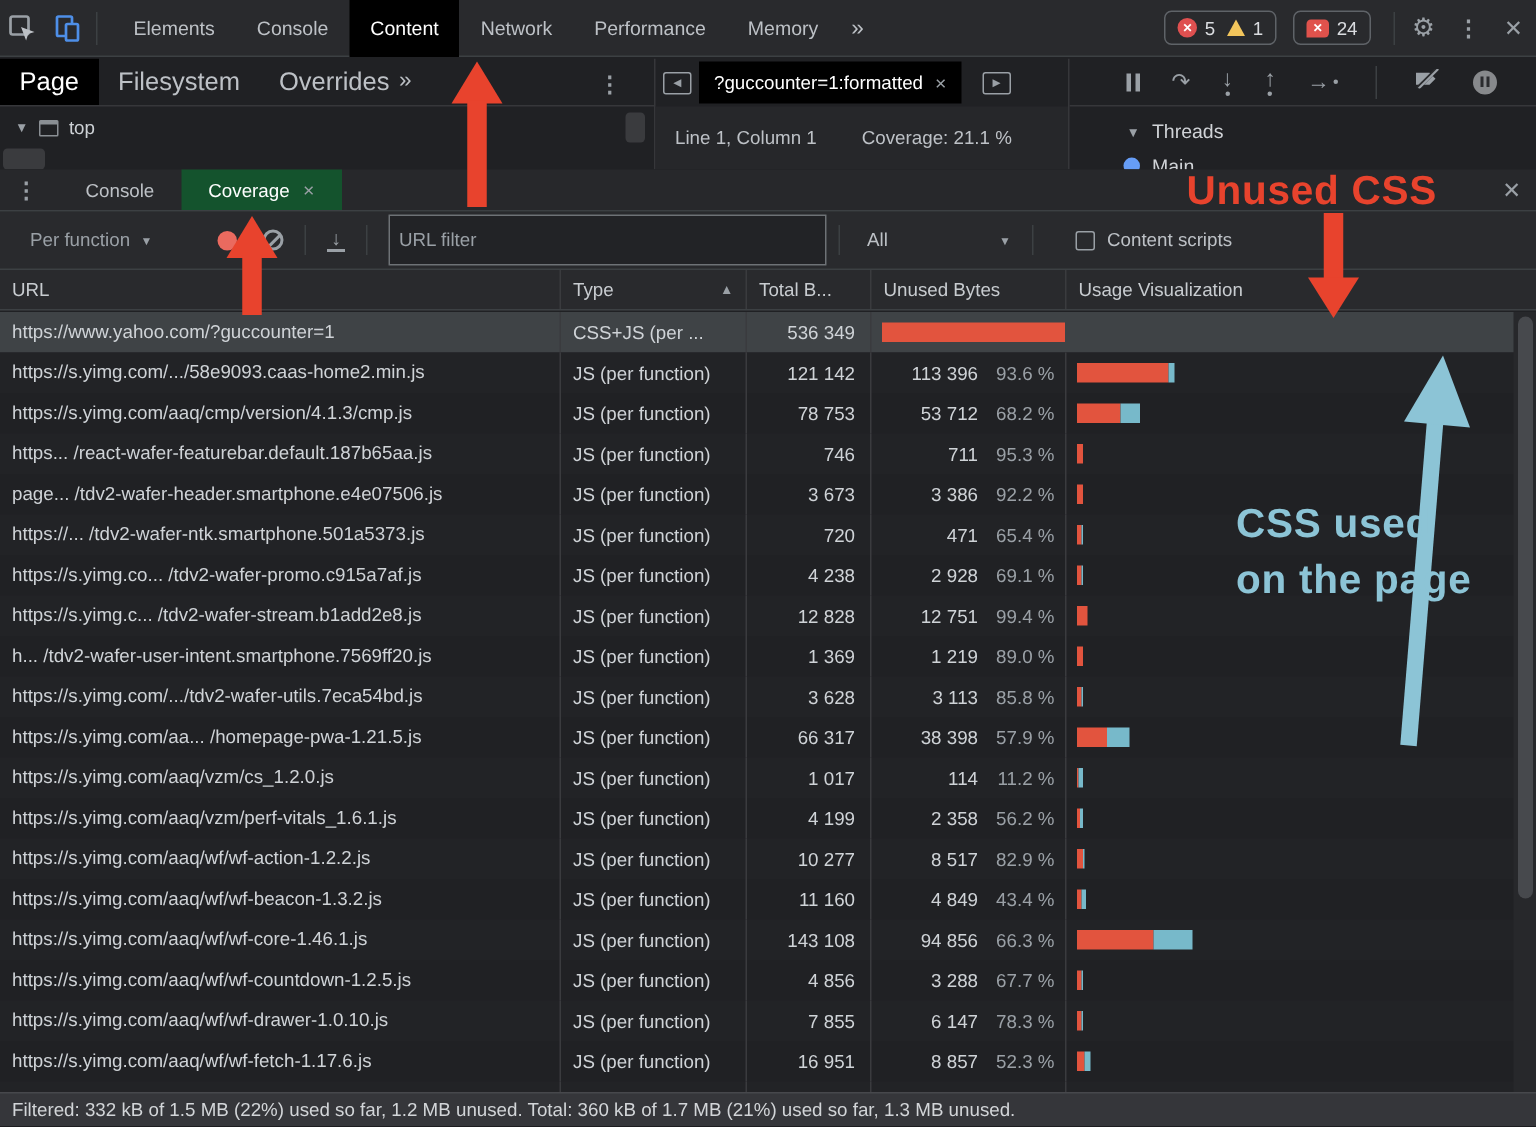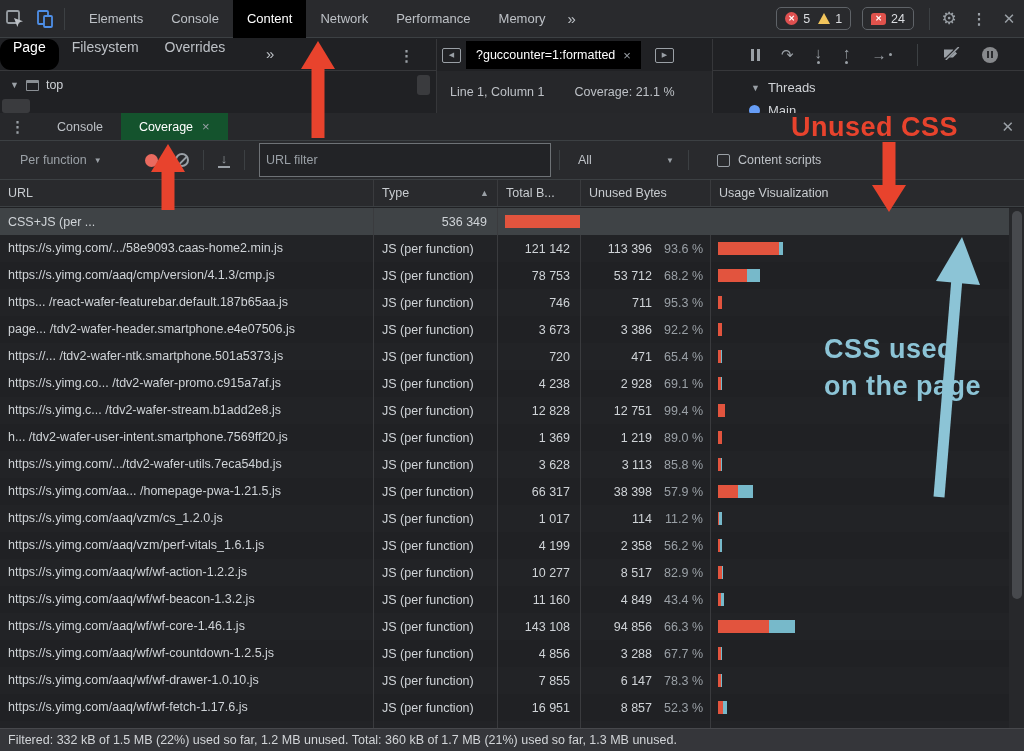--- a/index.html
+++ b/index.html
@@ -28,21 +28,21 @@
   .warn-tri{width:0;height:0;border-left:6.5px solid transparent;border-right:6.5px solid transparent;border-bottom:11px solid #f2c55c;margin-left:3px;}
   .issue-sq{width:15px;height:12px;border-radius:3px 3px 3px 0;background:#e0524c;color:#fff;font-size:8px;display:flex;align-items:center;justify-content:center;font-weight:bold;}
   .glyph{color:var(--dim);font-size:17px;}
   .kebab{color:var(--dim);font-size:15px;font-weight:bold;letter-spacing:0;}
   .close-x{color:var(--dim);font-size:15px;}
 
   
   .sources{position:absolute;top:39px;left:0;width:1024px;height:74px;display:flex;overflow:hidden;}
   .nav-pane{width:437px;flex:none;border-right:1px solid #36373a;position:relative;}
   .pane-tabs{height:32px;border-bottom:1px solid #36373a;display:flex;align-items:stretch;position:relative;}
-  .pane-tabs .tab{display:flex;padding:0 13px;font-size:14px;color:#bdc1c6;border-radius:11px;}
+  .pane-tabs .tab{display:flex;align-items:center;padding:0 13px;font-size:17px;color:#bdc1c6;}
   .pane-tabs .tab.active{background:#000;color:#fff;}
   .nav-kebab{position:absolute;right:22px;top:8px;}
   .tree-row{display:flex;align-items:center;gap:7px;padding:7px 0 0 10px;font-size:12.5px;color:var(--text);}
   .tri{font-size:9px;color:var(--dim);}
   .frame-ico{width:13px;height:11px;border:1.5px solid #8a8f94;border-top-width:3.5px;border-radius:1px;}
   .nav-scrollthumb{position:absolute;right:6px;top:36px;width:13px;height:20px;background:#3a3b3e;border-radius:3px;}
   .nav-partial{position:absolute;left:2px;top:60px;width:28px;height:14px;background:#3a3b3e;border-radius:3px;}
 
   .ed-pane{width:276px;flex:none;border-right:1px solid #36373a;position:relative;}
   .ed-tabs{height:32px;display:flex;align-items:center;}
@@ -316,20 +316,21 @@
         <span>Type</span>
         <span class="sort-arrow">▲</span>
       </div>
       <div class="hcell">Total B...</div>
       <div class="hcell">Unused Bytes</div>
       <div class="hcell">Usage Visualization</div>
     </div>
 
     <div class="grid-body" id="grid-body">
         <div class="grid-row selected">
+          <div class="cell c-url">https://www.yahoo.com/?guccounter=1</div>
           <div class="cell c-type">CSS+JS (per ...</div>
           <div class="cell c-total">536 349</div>
           <div class="cell c-viz">
             <div class="bar">
               <span style="width: 226px; background: var(--bar-red);"></span>
               <span style="width: 61px; background: var(--bar-teal);"></span>
             </div>
           </div>
         </div>
         <div class="grid-row">

